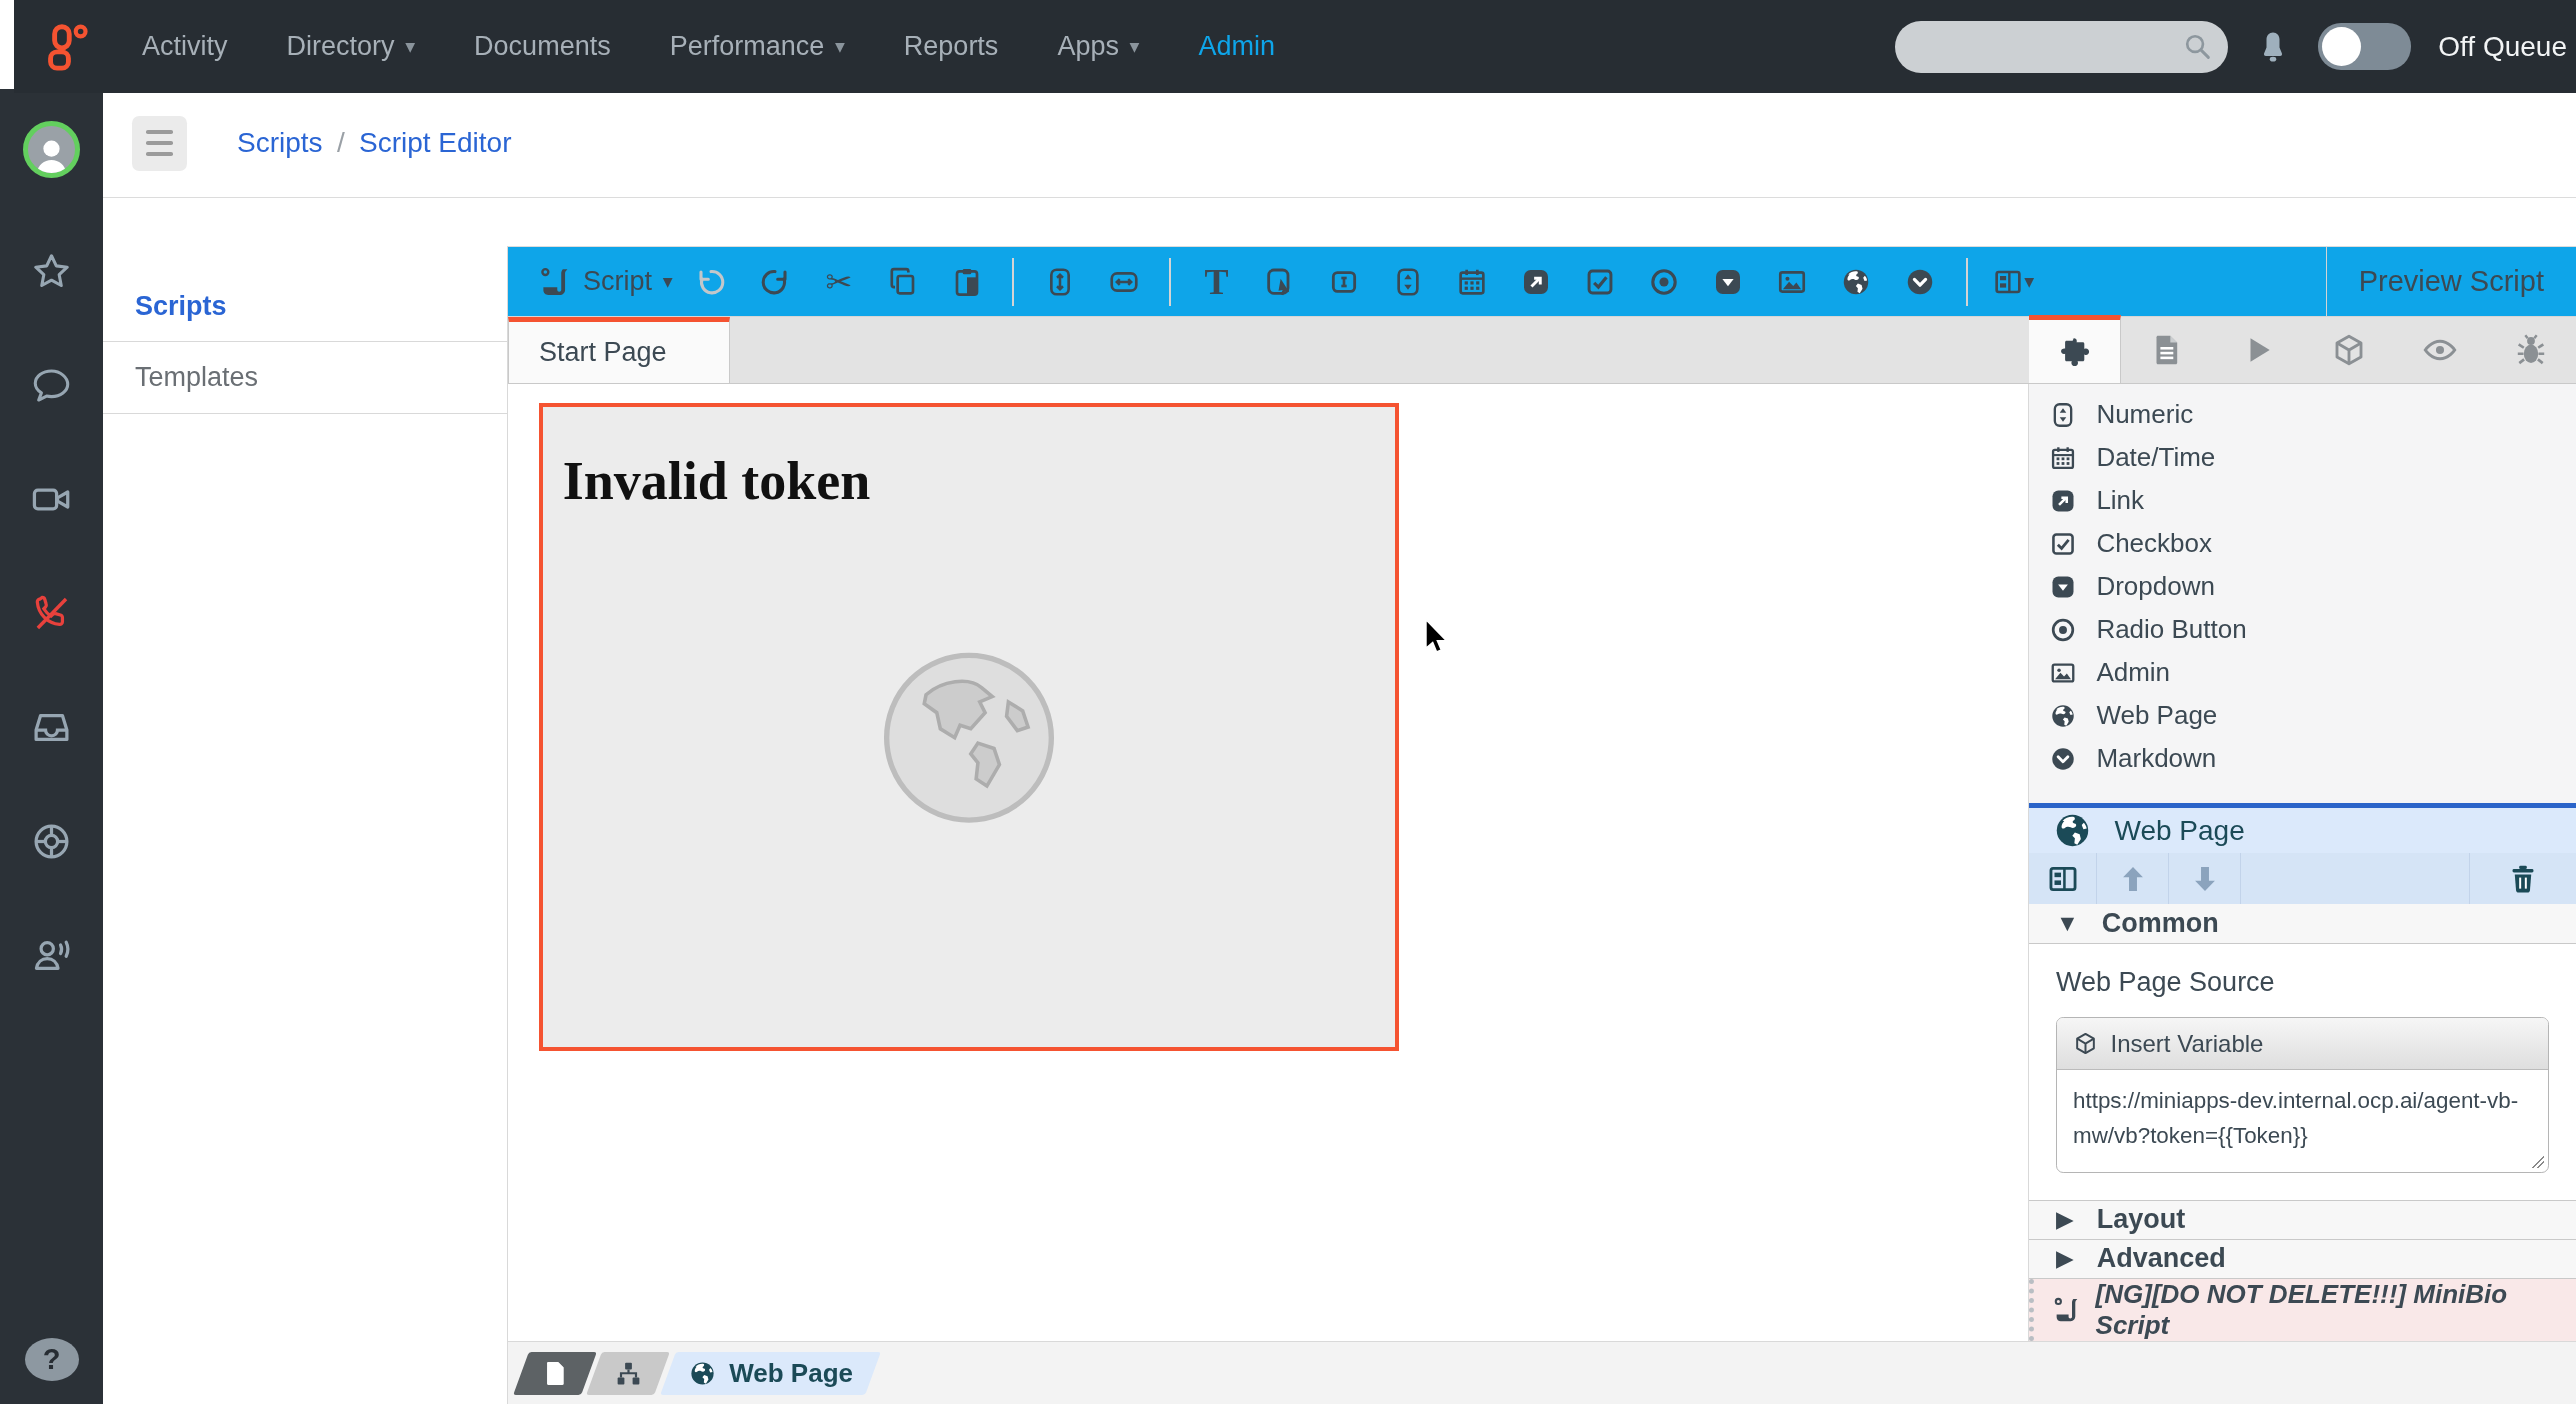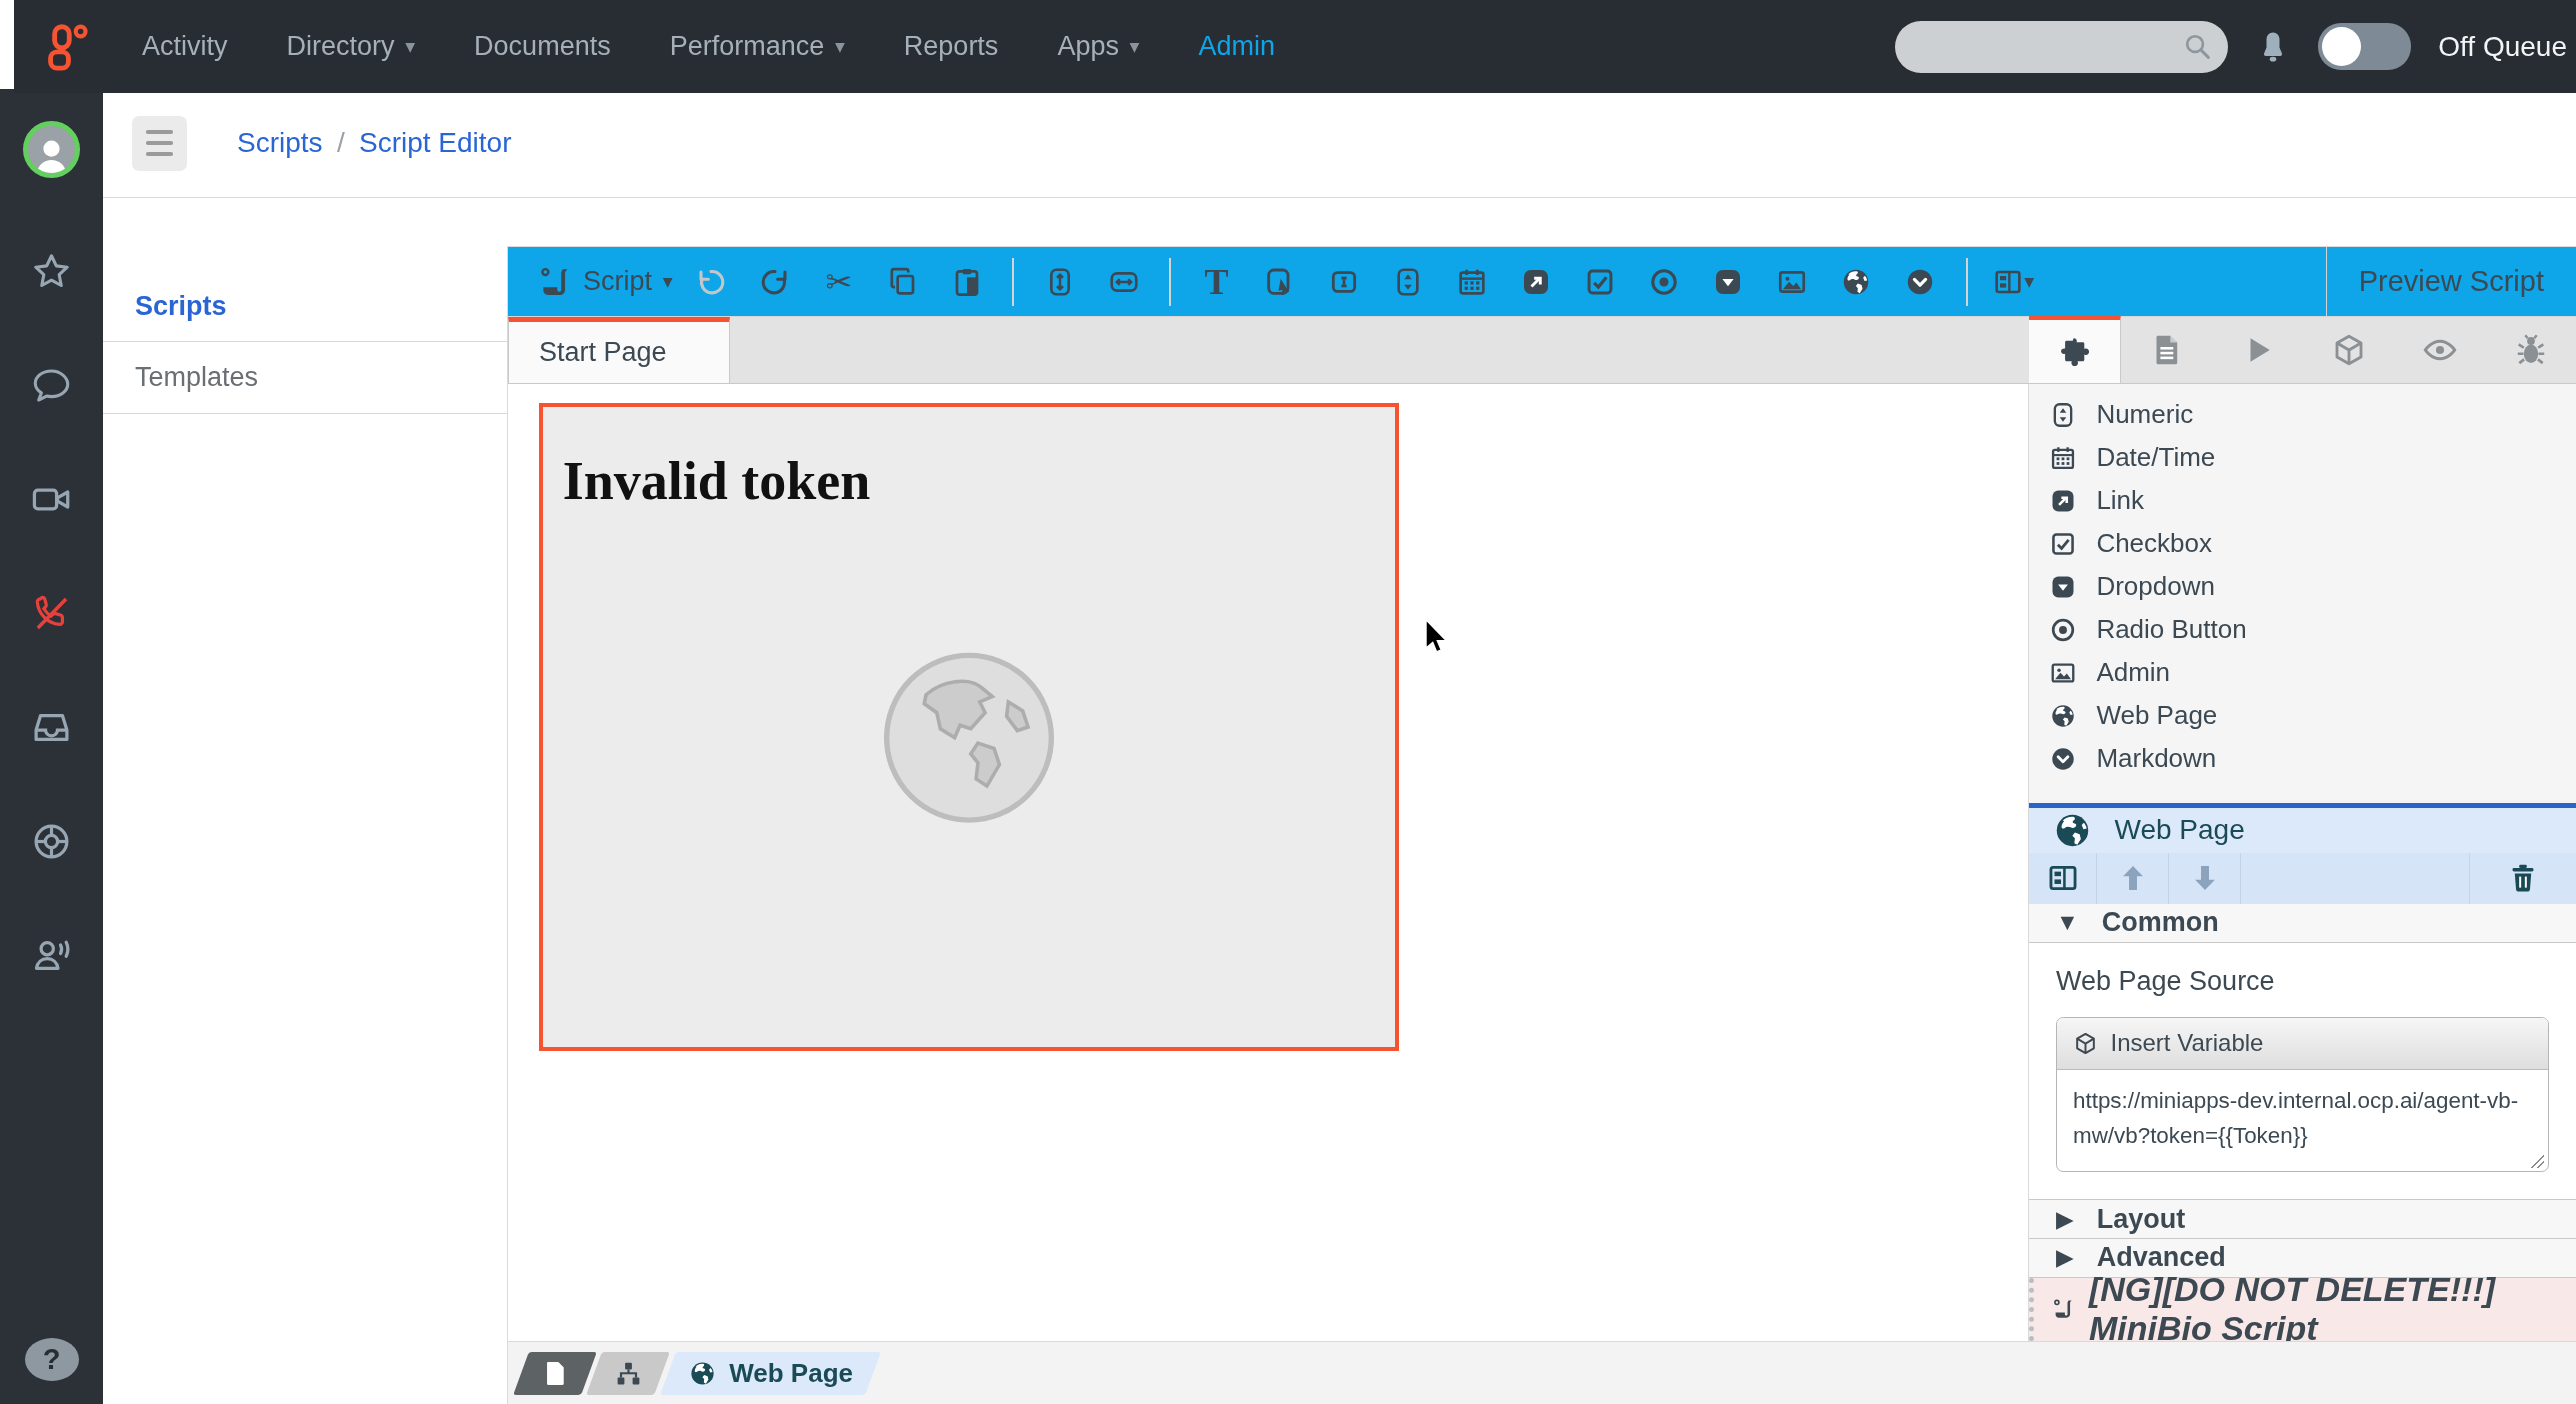--- a/index.html
+++ b/index.html
@@ -133,21 +133,21 @@
   .src-body { position:relative; padding:14.3px 16px 18px 16px; font-size:22.4px; line-height:1.55; color:#3c4953;
     word-break:break-all; min-height:98px; }
   .src-body::after { content:""; position:absolute; right:3.6px; bottom:3.6px; width:14.3px; height:14.3px;
     background:
       linear-gradient(135deg, transparent 0 54%, #8a8a8a 54% 62%, transparent 62% 74%, #8a8a8a 74% 82%, transparent 82%);
   }
   .panel .fillv { flex:1; background:#f5f5f6; }
   .pinkbar { height:63px; background:#f9e8e8; border-left:5.4px dotted #b9bec3; display:flex; align-items:center;
     gap:14.3px; padding-left:18px; color:#3c4953; }
   .pinkbar svg { width:30px; height:30px; }
-  .pinkbar .lbl { font-size:34px; font-weight:bold; font-style:italic; }
+  .pinkbar .lbl { font-size:26px; font-weight:bold; font-style:italic; }
 
   svg { display:block; }
 </style>
 </head>
 <body>
 
 <svg width="0" height="0" style="position:absolute">
   <defs>
     <symbol id="i-search" viewBox="0 0 24 24">
         <circle cx="10" cy="10" r="6.5" fill="none" stroke="currentColor" stroke-width="2.2"></circle>

